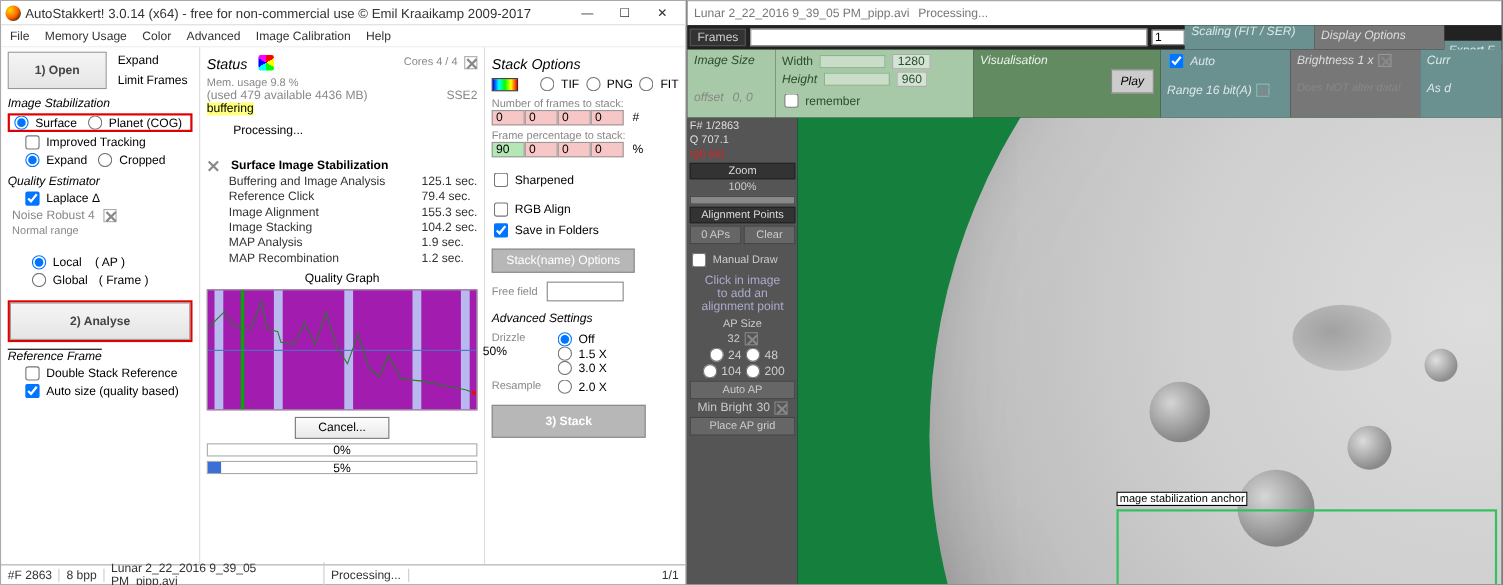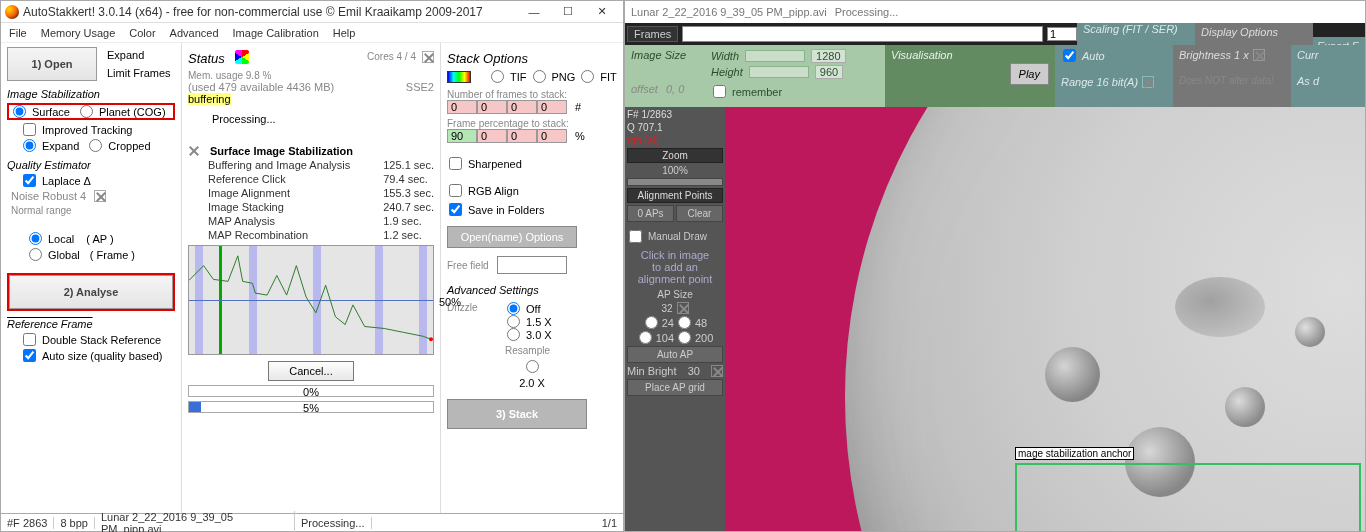--- a/index.html
+++ b/index.html
@@ -20,21 +20,21 @@
 .rcol { flex:1; padding:4px 6px; display:flex; flex-direction:column; }
 .bigbtn { height:34px; background:linear-gradient(#f5f5f5,#e5e5e5); border:1px solid #999; display:flex; align-items:center; justify-content:center; font-weight:bold; color:#444; }
 .graybtn { padding:4px 10px; background:#b7b7b7; color:#fff; border:1px solid #888; }
 .section-label { font-style:italic; color:#000000; margin-top:4px; }
 .redbox { border:2px solid #e10000; padding:0 2px; }
 .row { display:flex; align-items:center; gap:4px; }
 input[type=radio], input[type=checkbox] { margin:0 2px; }
 .small { color:#888; font-size:10px; }
 .hl { background:#ffff80; }
 .timings { display:grid; grid-template-columns:1fr auto; row-gap:2px; font-size:11px; color:#333; }
-.qgraph { height:110px; border:1px solid #999; background:#e5e5e5; position:relative; margin-top:4px; }
+.qgraph { height:110px; border:1px solid #999; background:#a21caf; position:relative; margin-top:4px; }
 .qgraph .vbar { position:absolute; top:0; bottom:0; width:8px; background:#b9b9f0; }
 .qgraph .gbar { position:absolute; top:0; bottom:0; width:3px; background:#0a0; }
 .qgraph .hline { position:absolute; left:0; right:0; height:1px; background:#5070c0; }
 .qgraph svg { position:absolute; left:0; top:0; }
 .progress { height:12px; border:1px solid #aaa; margin-top:4px; position:relative; font-size:9px; text-align:center; }
 .stack-inline { display:flex; gap:0; }
 .stack-inline input { width:30px; border:1px solid #999; text-align:left; padding-left:3px; font-size:11px; }
 .pink { background:#f7c6c6; }
 .green { background:#b5e6b5; }
 .footer { height:18px; border-top:1px solid #aaa; display:flex; align-items:center; font-size:11px; color:#333; }
@@ -46,21 +46,21 @@
 .frames-slider { flex:1; height:16px; background:#fff; margin:0 4px; position:relative; border:1px solid #888; }
 .frames-num { width:30px; border:1px solid #888; background:#fff; padding:0 2px; font-size:11px; }
 .rpanel-row { display:flex; }
 .greenpanel { background:#a7c9a7; color:#2c4d2c; padding:4px 6px; }
 .greenpanel.dark { background:#628b62; color:#fff; }
 .bluepanel { background:#6a9090; color:#dce8e8; padding:4px 6px; font-style:italic; }
 .graypanel { background:#777; color:#ddd; padding:4px 6px; }
 .side-col { width:100px; background:#555; color:#ccc; display:flex; flex-direction:column; gap:2px; padding:2px; }
 .side-hdr { background:#333; color:#ddd; text-align:center; padding:1px 0; border:1px solid #222; font-size:10px; }
 .side-btn { background:#666; border:1px solid #444; text-align:center; padding:2px 0; font-size:10px; color:#ccc; }
-.image-area { flex:1; background:#be185d; position:relative; overflow:hidden;text-decoration:underline; }
+.image-area { flex:1; background:#15803d; position:relative; overflow:hidden;text-decoration:underline; }
 .moon { position:absolute; width:1100px; height:1100px; border-radius:50%; left:120px; top:-260px; background: radial-gradient(circle at 45% 40%, #ddd 0%, #cfcfcf 30%, #bfbfbf 50%, #a8a8a8 65%, #888 78%, #555 89%, #000 100%); box-shadow: inset -60px -40px 120px rgba(0,0,0,.6), inset 40px 40px 80px rgba(255,255,255,.1); }
 .crater { position:absolute; border-radius:50%; background:radial-gradient(circle at 35% 35%, rgba(255,255,255,.15), rgba(0,0,0,.35) 70%); }
 .anchor-box { position:absolute; border:2px solid #35c060; left:290px; top:356px; right:4px; bottom:-30px; }
 .anchor-label { position:absolute; left:290px; top:340px; background:#fff; border:1px solid #000; padding:0 2px; font-size:10px; color:#000; }
 .cube { width:14px; height:14px; display:inline-block; background:conic-gradient(#f00 0 60deg,#ff0 60deg 120deg,#0f0 120deg 180deg,#0ff 180deg 240deg,#00f 240deg 300deg,#f0f 300deg 360deg); border-radius:2px; }
 .pal { width:24px; height:12px; background:linear-gradient(90deg,#00f,#0ff,#0f0,#ff0,#f00); border:1px solid #333; }
 .x-icon { width:12px; height:12px; display:inline-block; position:relative; }
 .x-icon::before, .x-icon::after { content:""; position:absolute; left:5px; top:0; width:2px; height:12px; background:#888; }
 .x-icon::before { transform:rotate(45deg); } .x-icon::after { transform:rotate(-45deg); }
 .wh-box { width:60px; height:12px; background:#c9ddc9; border:1px solid #8ab48a; }
@@ -170,26 +170,27 @@
           <span style="margin-left:6px;font-weight:bold;">Surface Image Stabilization</span>
         </div>
       <div class="timings" style="margin-left:20px;margin-top:2px;">
         <span>Buffering and Image Analysis</span>
           <span>125.1 sec.</span>
         <span>Reference Click</span>
           <span>79.4 sec.</span>
         <span>Image Alignment</span>
           <span>155.3 sec.</span>
         <span>Image Stacking</span>
-          <span>240.7 sec.</span>
+          <span>104.2 sec.</span>
         <span>MAP Analysis</span>
           <span>1.9 sec.</span>
         <span>MAP Recombination</span>
           <span>1.2 sec.</span>
       </div>
+      <div style="text-align:center;margin-top:6px;">Quality Graph</div>
       <div class="qgraph">
         <div class="vbar" style="left:6px;"></div>
           <div class="vbar" style="left:60px;"></div>
           <div class="vbar" style="left:124px;"></div>
           <div class="vbar" style="left:186px;"></div>
           <div class="vbar" style="right:6px;"></div>
         <div class="gbar" style="left:30px;"></div>
         <div class="hline" style="top:50%;"></div>
         <span style="position:absolute;right:-28px;top:46%;">50%</span>
         <svg width="100%" height="100%" viewBox="0 0 250 110" preserveAspectRatio="none">
@@ -243,21 +244,21 @@
         </div>
       <div style="height:14px;"></div>
       <div class="row">
           <input type="checkbox" style="">
           <span>RGB Align</span>
         </div>
       <div class="row" style="margin-top:6px;">
           <input type="checkbox" checked="" style="">
           <span>Save in Folders</span>
         </div>
-      <button class="graybtn" style="margin-top:10px;width:130px;">Open(name) Options</button>
+      <button class="graybtn" style="margin-top:10px;width:130px;">Stack(name) Options</button>
       <div class="row" style="margin-top:8px;gap:8px;">
           <span class="small">Free field</span>
           <input type="text" style="width: 70px; border: 1px solid rgb(136, 136, 136); height: 18px;">
         </div>
       <div class="section-label" style="margin-top:10px;">Advanced Settings</div>
       <div class="row" style="margin-top:6px;align-items:flex-start;">
         <span class="small" style="width:54px;">Drizzle</span>
         <div>
           <div class="row">
               <input type="radio" checked="" style="">
@@ -266,21 +267,21 @@
           <div class="row">
               <input type="radio" style="">
               <span>1.5 X</span>
             </div>
           <div class="row">
               <input type="radio" style="">
               <span>3.0 X</span>
             </div>
         </div>
       </div>
-      <div class="row" style="margin-top:4px;flex-direction:column;">
+      <div class="row" style="margin-top:4px;">
           <span class="small" style="width:54px;">Resample</span>
           <input type="radio" style="">
           <span>2.0 X</span>
         </div>
       <button class="graybtn" style="margin-top:10px;width:140px;height:30px;font-weight:bold;">3) Stack</button>
     </div>
   </div>
   <div class="footer">
     <div>#F 2863</div>
     <div>8 bpp</div>
@@ -306,21 +307,21 @@
   <div class="rpanel-row" style="height:62px;">
     <div class="greenpanel" style="flex:0 0 80px;">
       <div style="font-style:italic;">Image Size</div>
       <div class="small" style="margin-top:22px;font-style:italic;display:flex;gap:8px;">
           <span>offset</span>
           <span>0, 0</span>
         </div>
     </div>
     <div class="greenpanel" style="flex:0 0 180px;">
       <div class="row" style="gap:6px;">
-          <span style="font-style:italic;text-align:center;">Width</span>
+          <span style="text-align:center;">Width</span>
           <span class="wh-box"></span>
           <span style="background:#d4e4d4;padding:0 4px;border:1px solid #aaa;">1280</span>
         </div>
       <div class="row" style="gap:6px;margin-top:2px;">
           <span style="font-style:italic;">Height</span>
           <span class="wh-box"></span>
           <span style="background:#d4e4d4;padding:0 4px;border:1px solid #aaa;">960</span>
         </div>
       <div class="row" style="margin-top:6px;align-items:center;">
           <input type="checkbox" style="">
@@ -388,21 +389,21 @@
         <input type="radio" style="">
           <span>48</span>
       </div>
       <div class="row" style="gap:2px;font-size:10px;justify-content:center;">
         <input type="radio" style="">
           <span>104</span>
         <input type="radio" style="">
           <span>200</span>
       </div>
       <div class="side-btn">Auto AP</div>
-      <div class="row" style="justify-content:space-between;gap:4px;font-size:10px;">
+      <div class="row" style="justify-content:center;gap:4px;font-size:10px;">
           <span>Min Bright</span>
           <span>30</span>
           <span class="x-icon" style="border:1px solid #888;"></span>
         </div>
       <div class="side-btn">Place AP grid</div>
     </div>
     <div class="image-area">
       <div class="moon">
         <div class="crater" style="width:70px;height:70px;left:280px;top:580px;"></div>
         <div class="crater" style="width:40px;height:40px;left:380px;top:540px;"></div>

